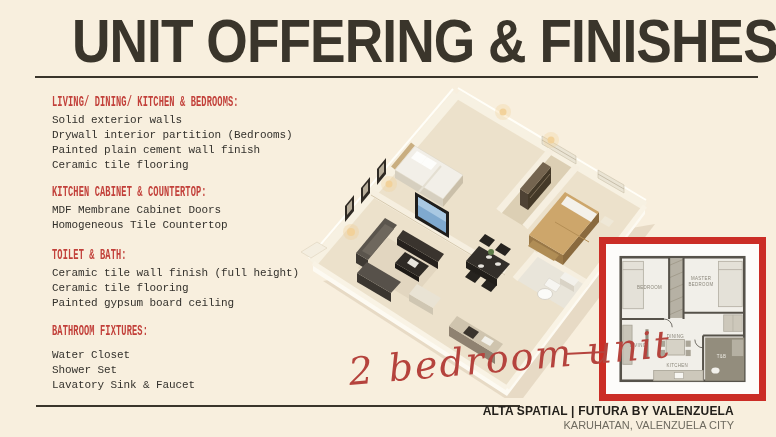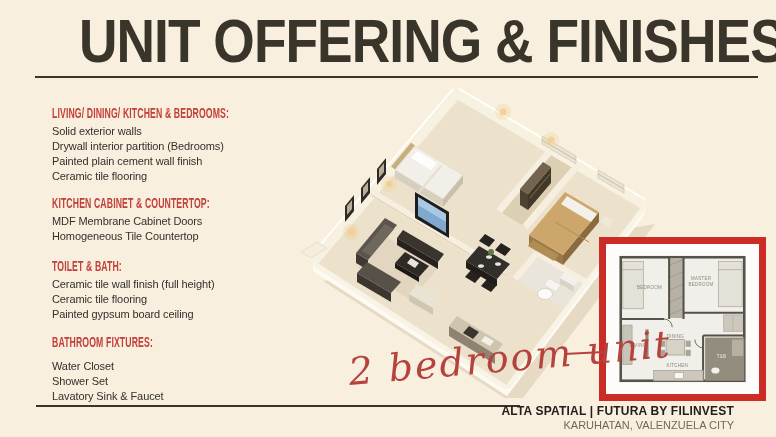--- a/index.html
+++ b/index.html
@@ -2,29 +2,29 @@
 <html><head>
 <meta charset="utf-8">
 <style>
   html,body{margin:0;padding:0;}
   body{
     width:776px;height:437px;position:relative;overflow:hidden;
     background:#f8efde;
     font-family:"Liberation Sans",sans-serif;
   }
   
-  .title-wrap{position:absolute;left:42px;top:5px;width:723px;text-align:left;
+  .title-wrap{position:absolute;left:35px;top:5px;width:723px;text-align:left;
     padding-left:26px;box-sizing:border-box;z-index:2;}
   .title-wrap h1{margin:0;font-size:55px;color:#3a352b;}
   .title-inner{display:inline-block;transform:scale(.97,1.12);transform-origin:50% 0;
     white-space:nowrap;font-weight:700;letter-spacing:-1px;}
   .title-underline{position:absolute;left:35px;top:76px;width:723px;height:2px;
     background:#3a352b;z-index:2;}
   
-  .specs{position:absolute;left:52px;top:105px;width:280px;z-index:2;}
+  .specs{position:absolute;left:52px;top:94px;width:280px;z-index:2;font-family:Liberation Mono, monospace;}
   .specs h3{margin:0 0 2px 0;font-size:14px;line-height:17px;color:#c2403a;white-space:nowrap;}
   .cond{display:inline-block;transform:scaleX(.62);transform-origin:0 50%;
     white-space:nowrap;font-weight:700;letter-spacing:.2px;}
   .specs p{margin:0;font-size:11px;line-height:15px;color:#33312c;letter-spacing:-.1px;white-space:nowrap;}
   .specs .s1{margin-bottom:11px}.specs .s2{margin-bottom:14px}.specs .s3{margin-bottom:12px}
   .specs .s4 p:first-of-type{margin-top:8px}
   .bottom-divider{position:absolute;left:36px;top:405px;width:484px;height:2px;
     background:#3a352b;z-index:2;}
   
   .render3d{position:absolute;left:293px;top:76px;width:364px;height:322px;z-index:1;}
@@ -275,15 +275,15 @@
     <text class="plan-label" x="86" y="30" text-anchor="middle">MASTER</text>
     <text class="plan-label" x="86" y="36" text-anchor="middle">BEDROOM</text>
     <text class="plan-label" x="25" y="95" text-anchor="middle">LIVING</text>
     <text class="plan-label" x="61" y="86" text-anchor="middle">DINING</text>
     <text class="plan-label" x="63" y="115" text-anchor="middle">KITCHEN</text>
     <text class="plan-label" x="106" y="106" text-anchor="middle" fill="#edebe3" style="fill:#edebe3">T&amp;B</text>
   </svg>
 </div>
 
 <div class="footer">
-  <div class="project">ALTA SPATIAL | FUTURA BY FILINVEST</div>
+  <div class="project">ALTA SPATIAL | FUTURA BY VALENZUELA</div>
   <div class="location">KARUHATAN, VALENZUELA CITY</div>
 </div>
 
 </body></html>

